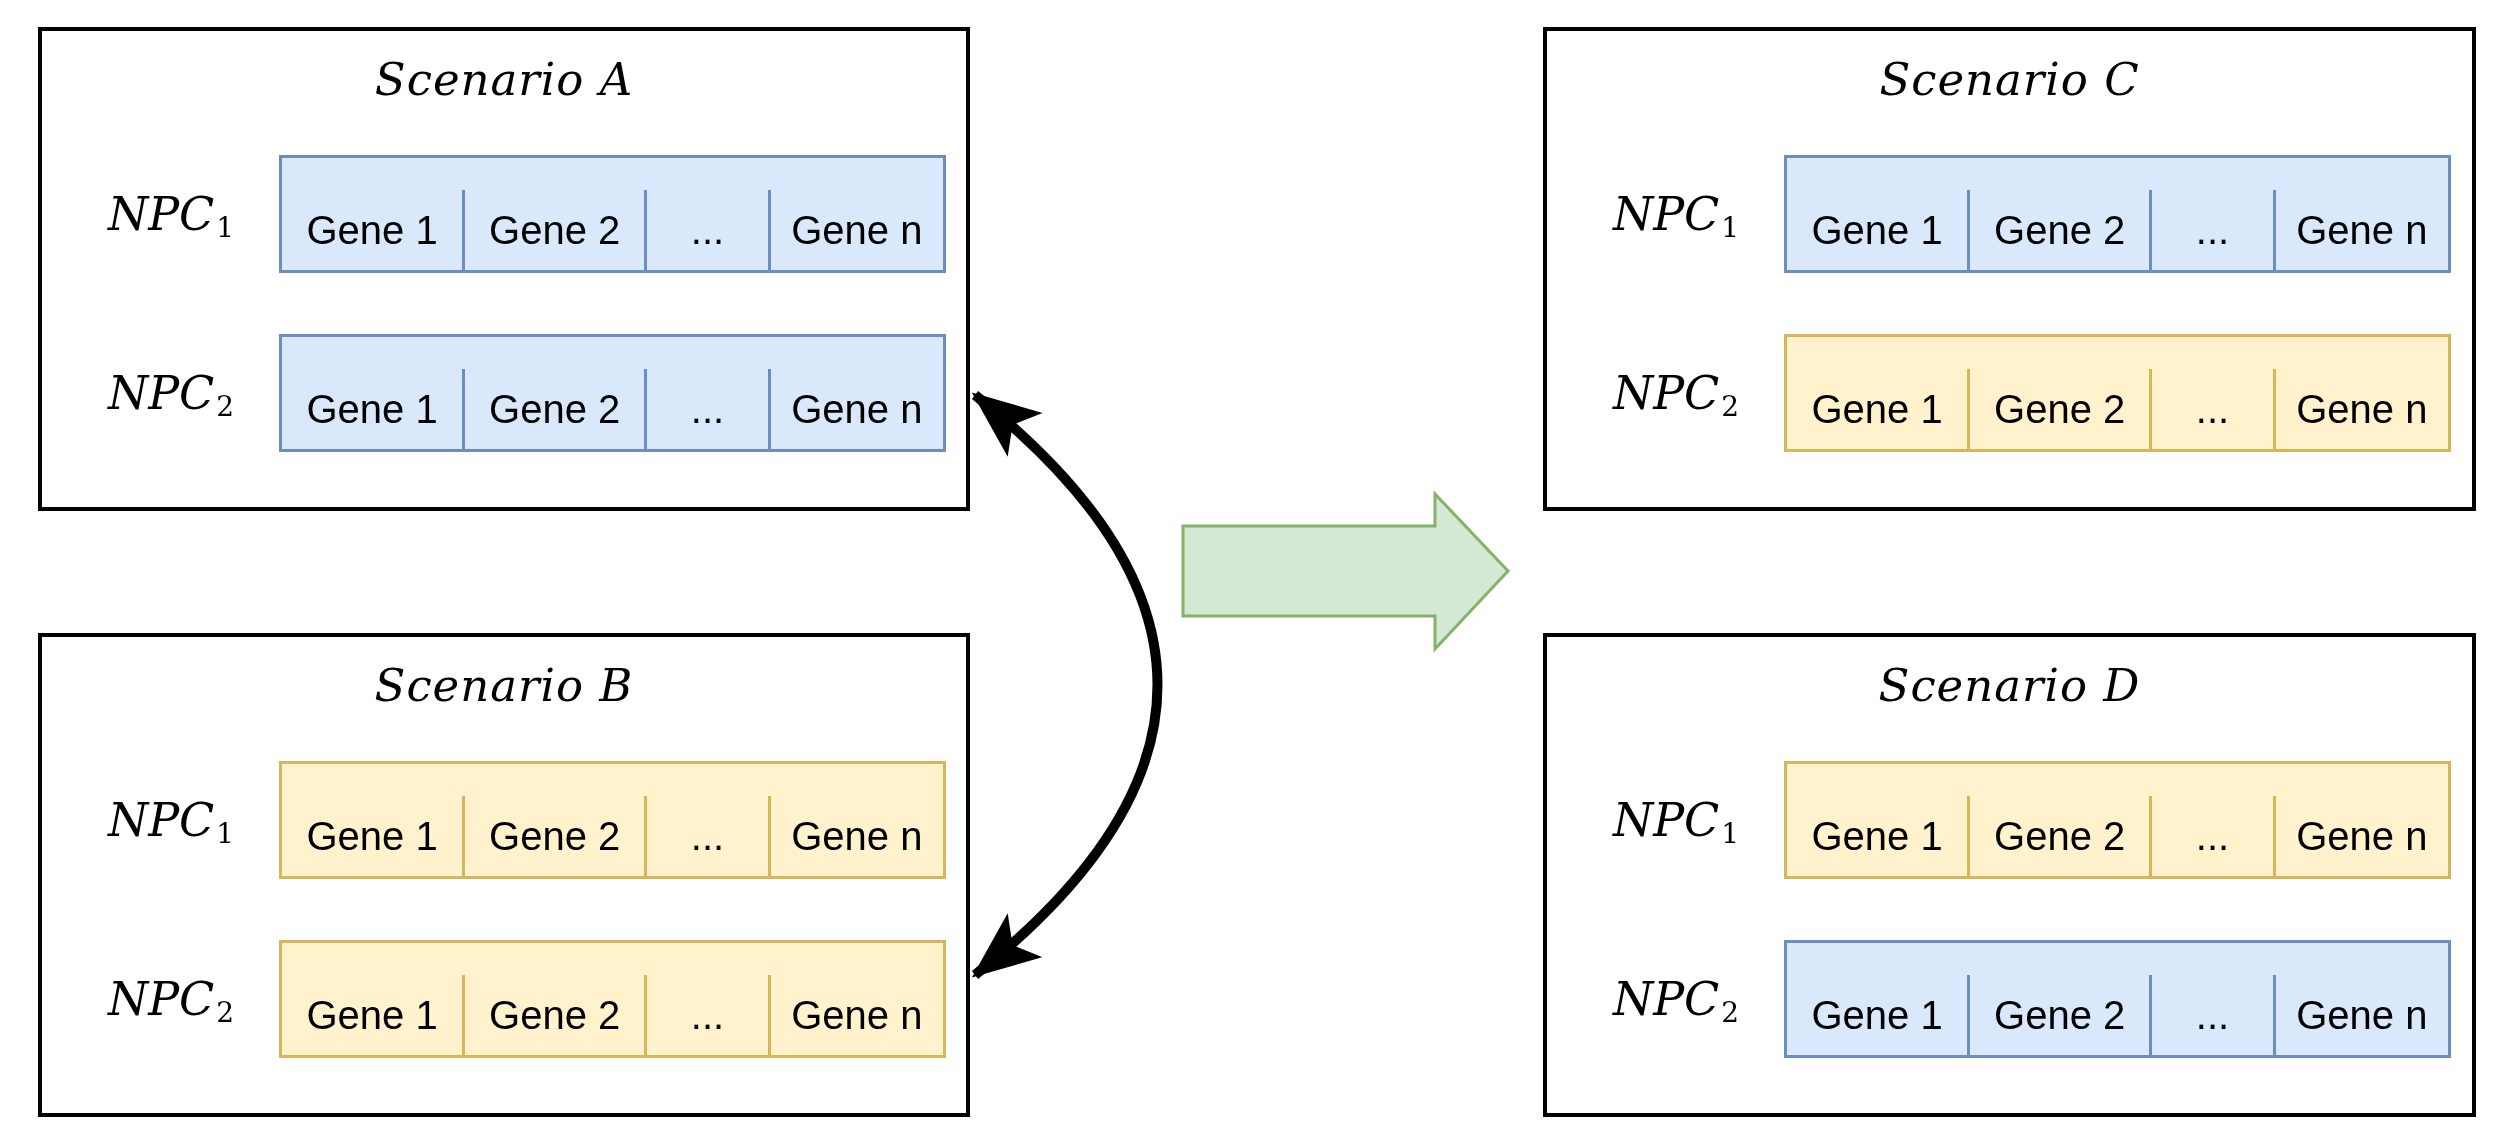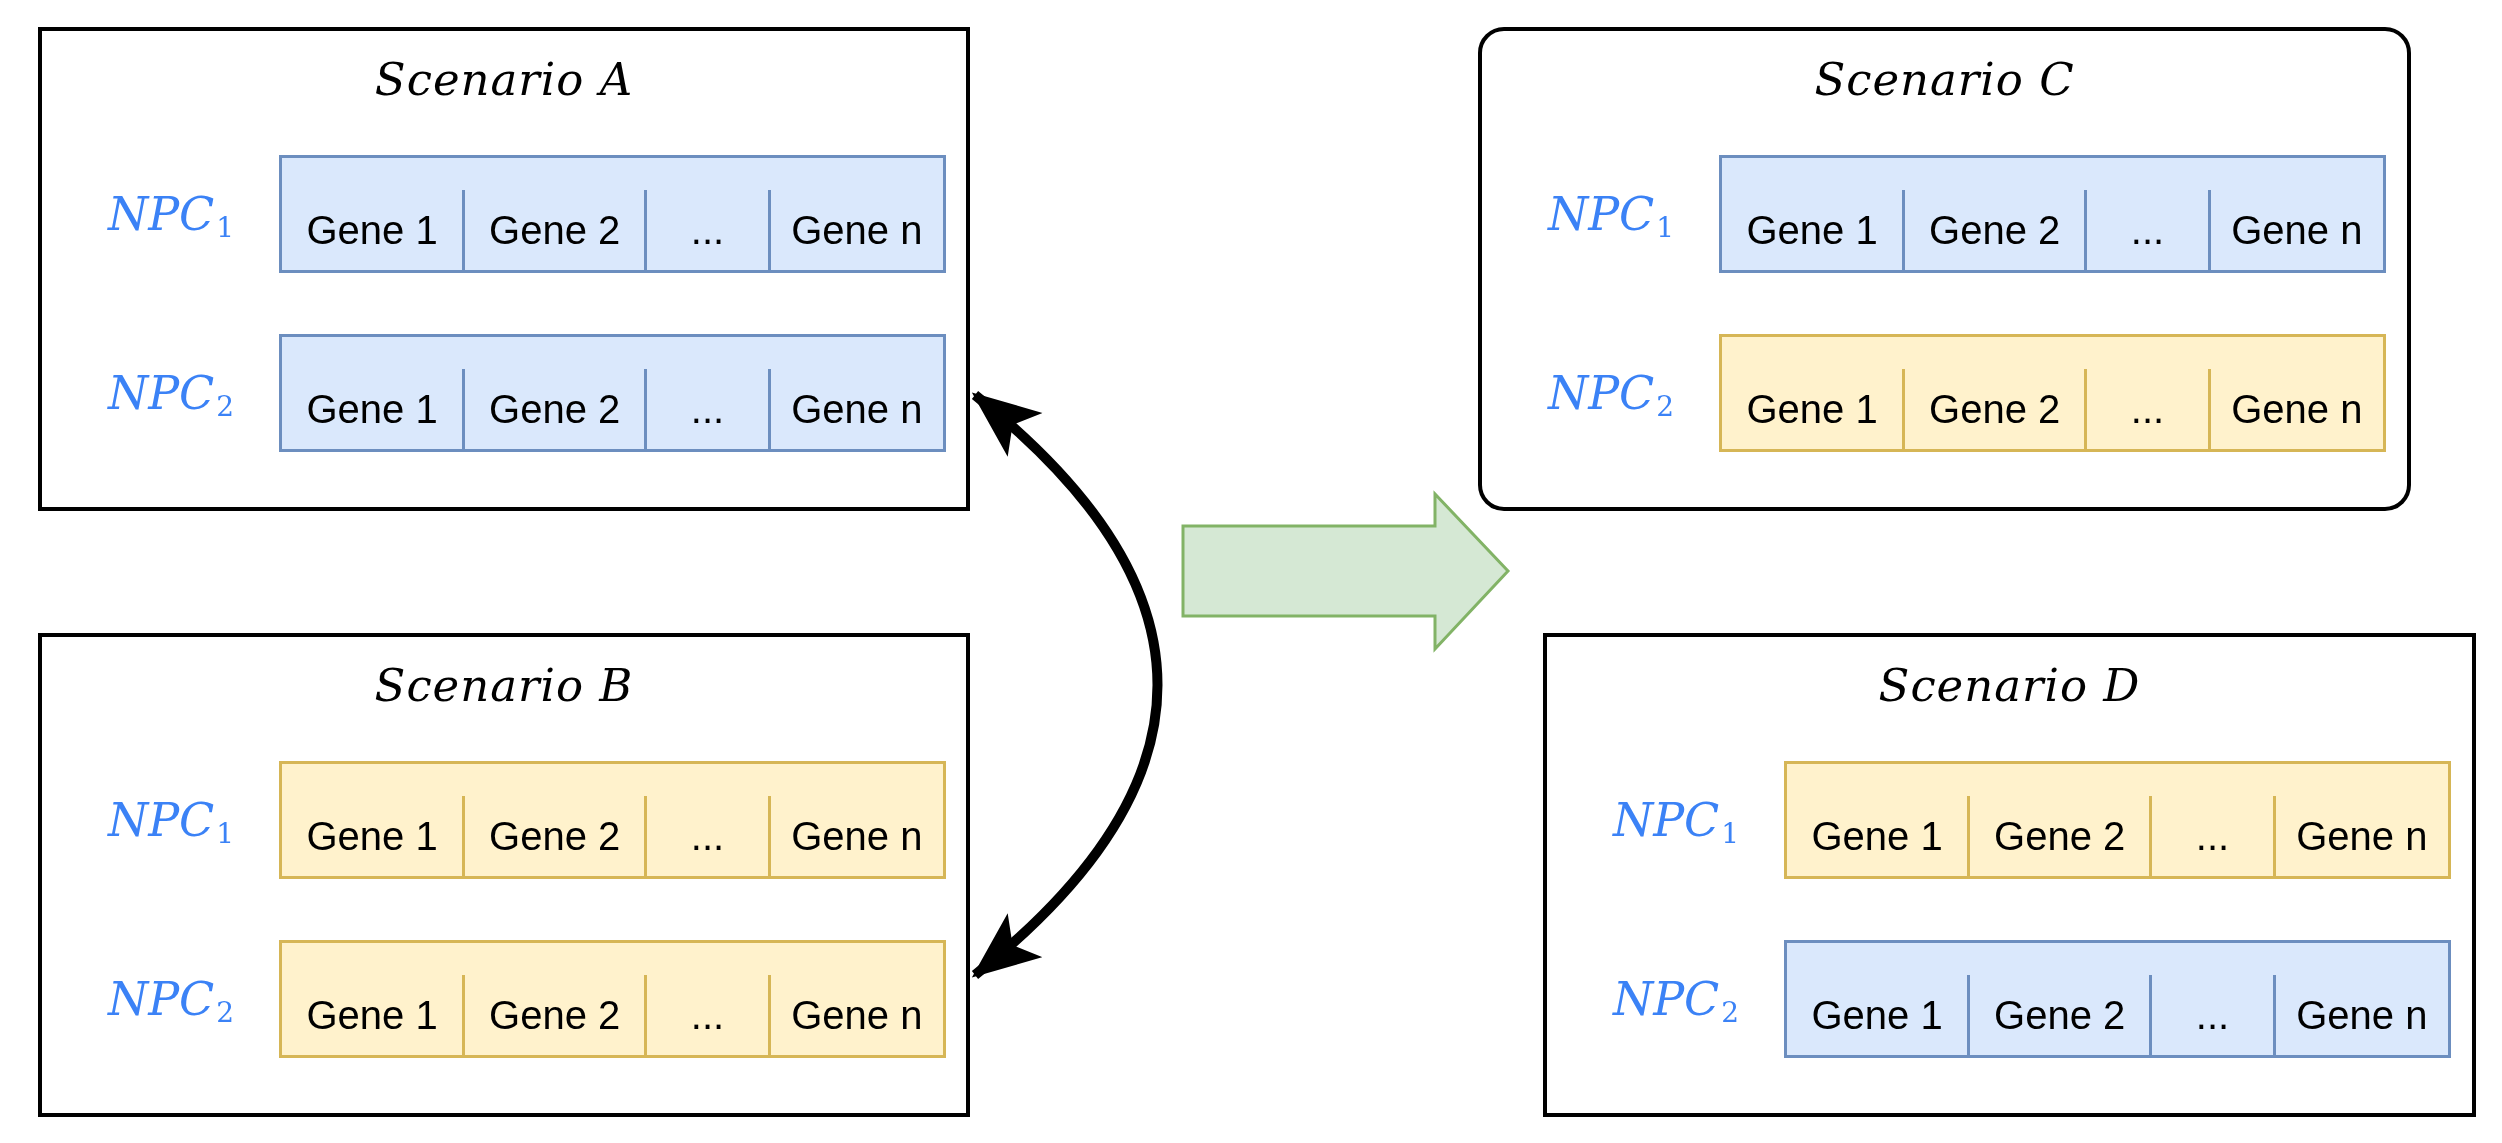--- a/index.html
+++ b/index.html
@@ -14,21 +14,21 @@
 
   
   .scenario {
     position: absolute;
     box-sizing: border-box;
     background: #ffffff;
     border: 4px solid var(--box-border, #000);
   }
   #box-a { left: 38px;   top: 27px;  width: 932px; height: 484px; }
   #box-b { left: 38px;   top: 633px; width: 932px; height: 484px; }
-  #box-c { left: 1478px; top: 27px;  width: 933px; height: 484px; border-radius: 26px; }
+  #box-c { left: 1543px; top: 27px;  width: 933px; height: 484px; }
   #box-d { left: 1543px; top: 633px; width: 933px; height: 484px; }
 
   .scenario-title {
     position: absolute;
     left: 0; right: 0; top: 22px;
     text-align: center;
     font-family: "DejaVu Serif", serif;
     font-style: italic;
     font-size: 45px;
     color: #000;
@@ -42,21 +42,21 @@
   .npc-label {
     position: absolute;
     left: 28px; top: 0; bottom: 0;
     width: 200px;
     display: flex;
     align-items: center;
     justify-content: center;
     font-family: "DejaVu Serif", serif;
     font-style: italic;
     font-size: 46px;
-    color: #3b82f6;
+    color: #000000;
   }
   .npc-label sub {
     font-style: normal;
     font-size: 28px;
     line-height: 1;
     vertical-align: baseline;
     position: relative;
     top: 14px;
     left: 2px;
   }

